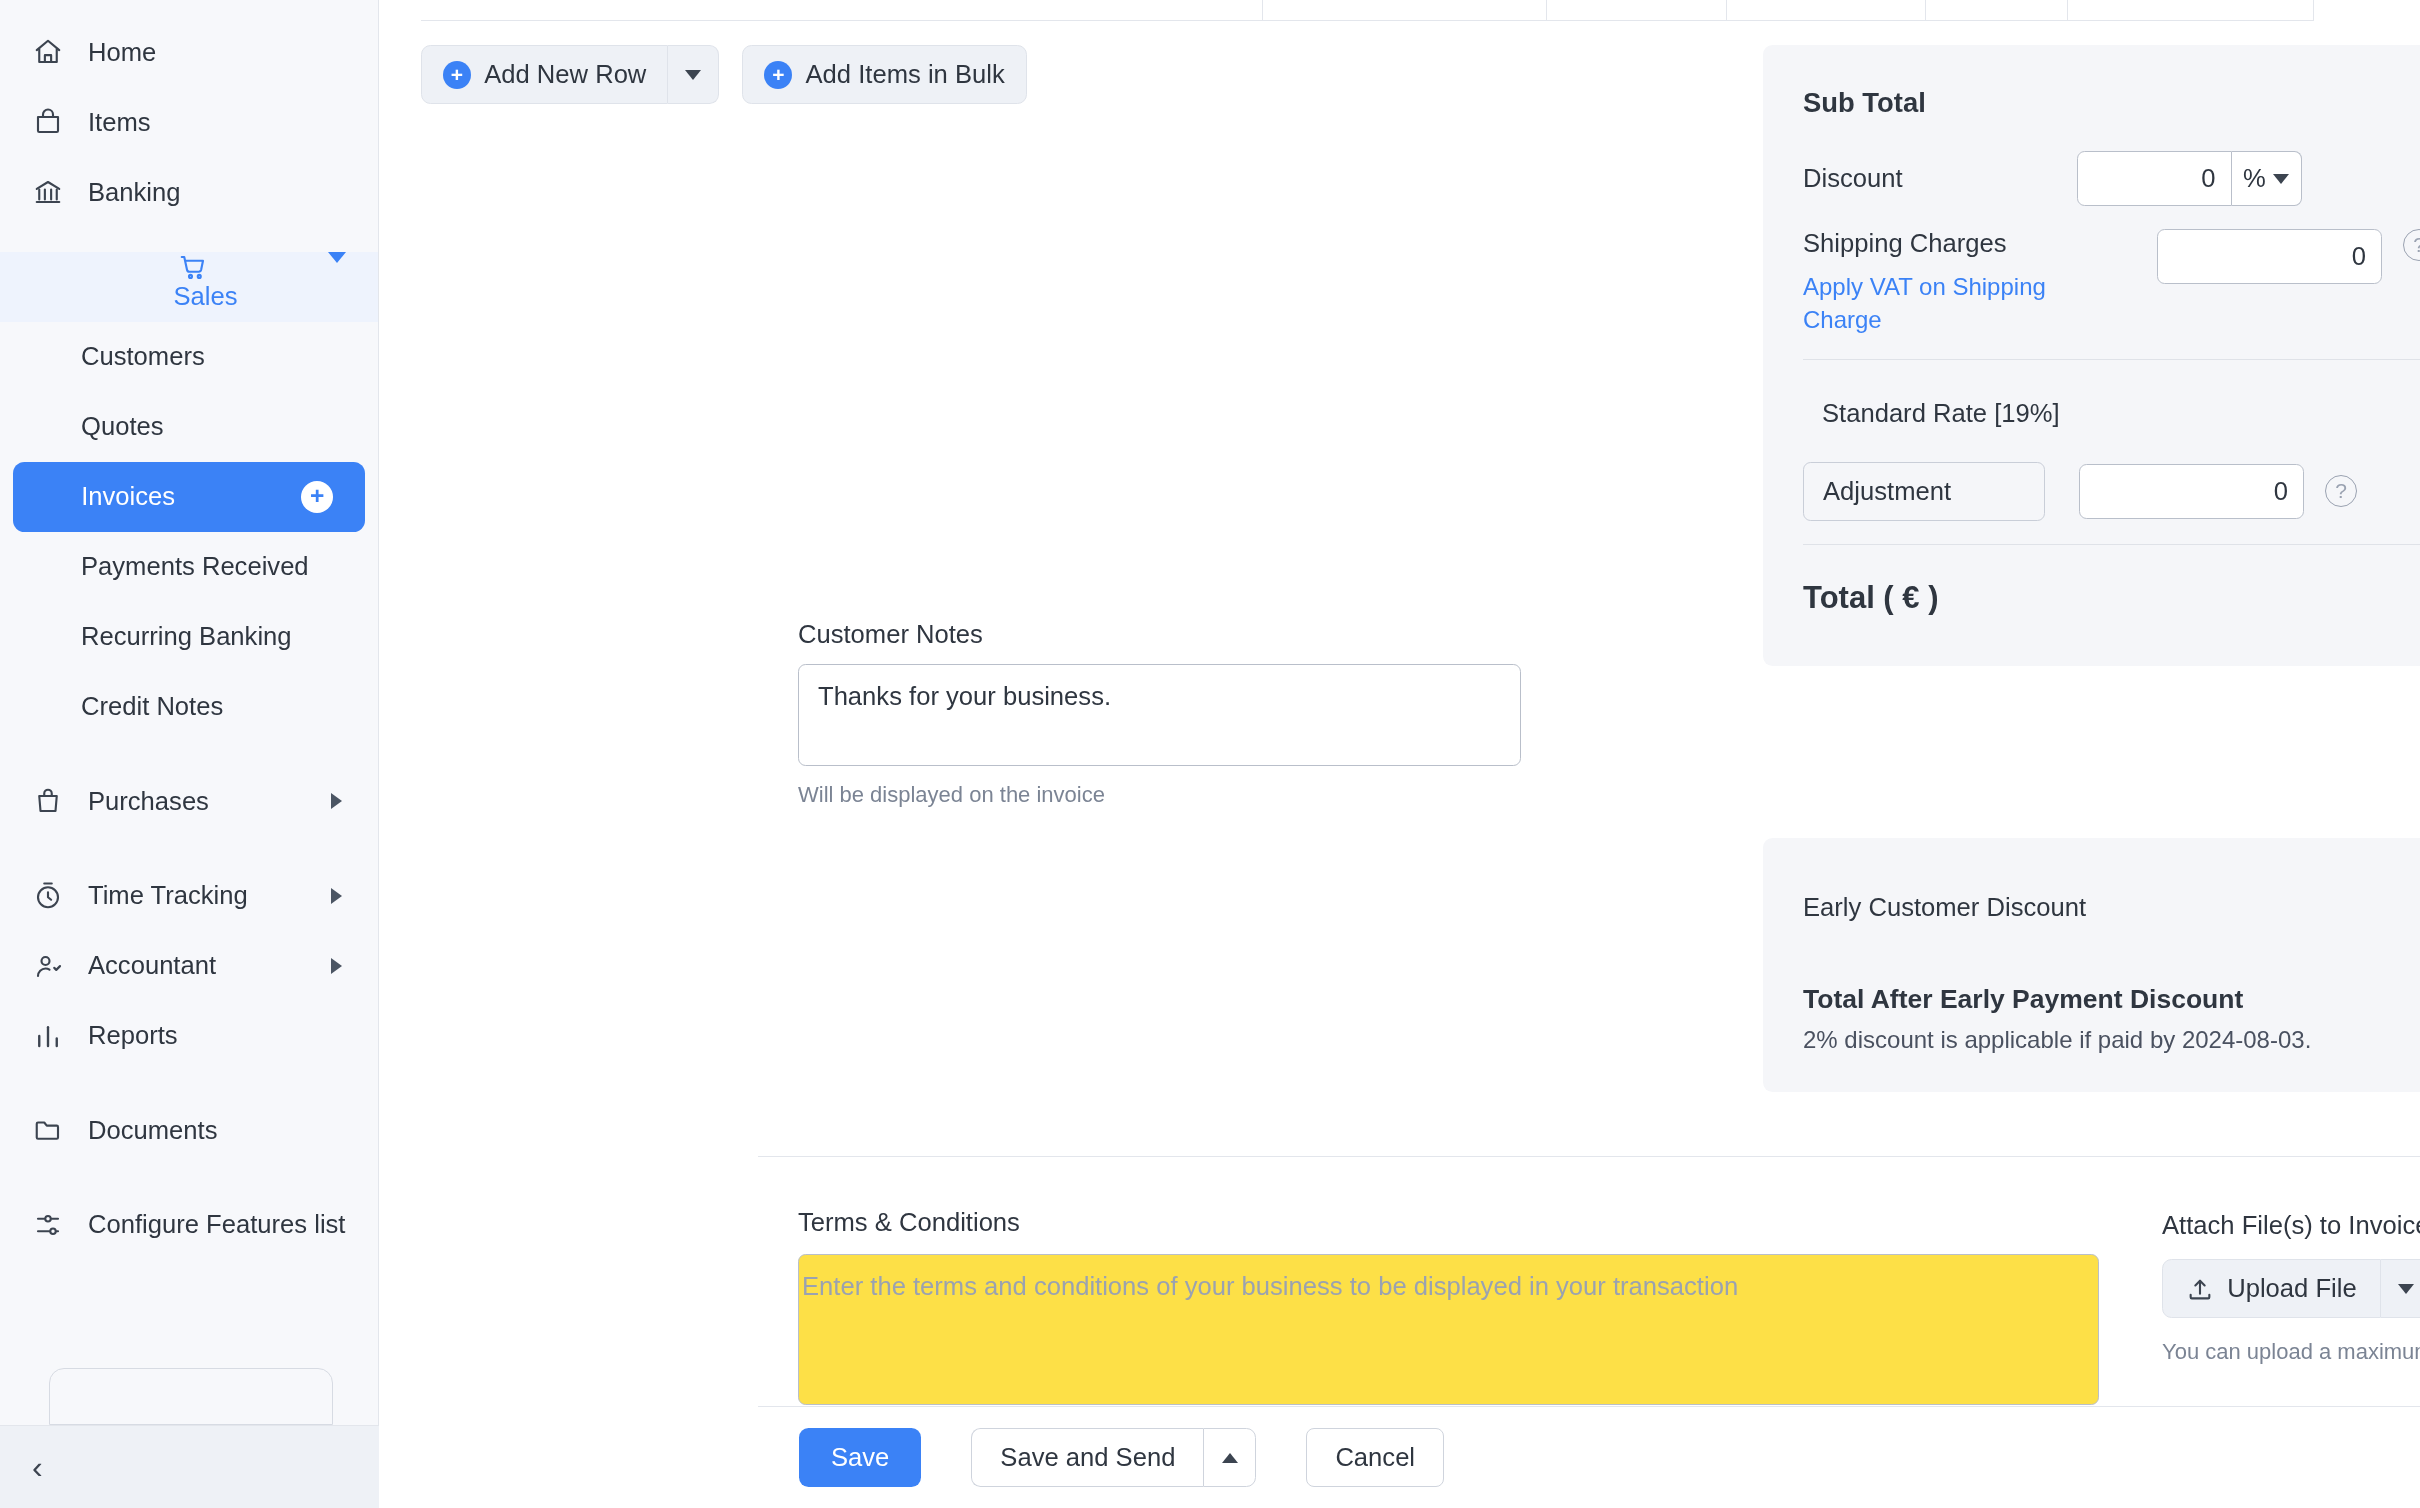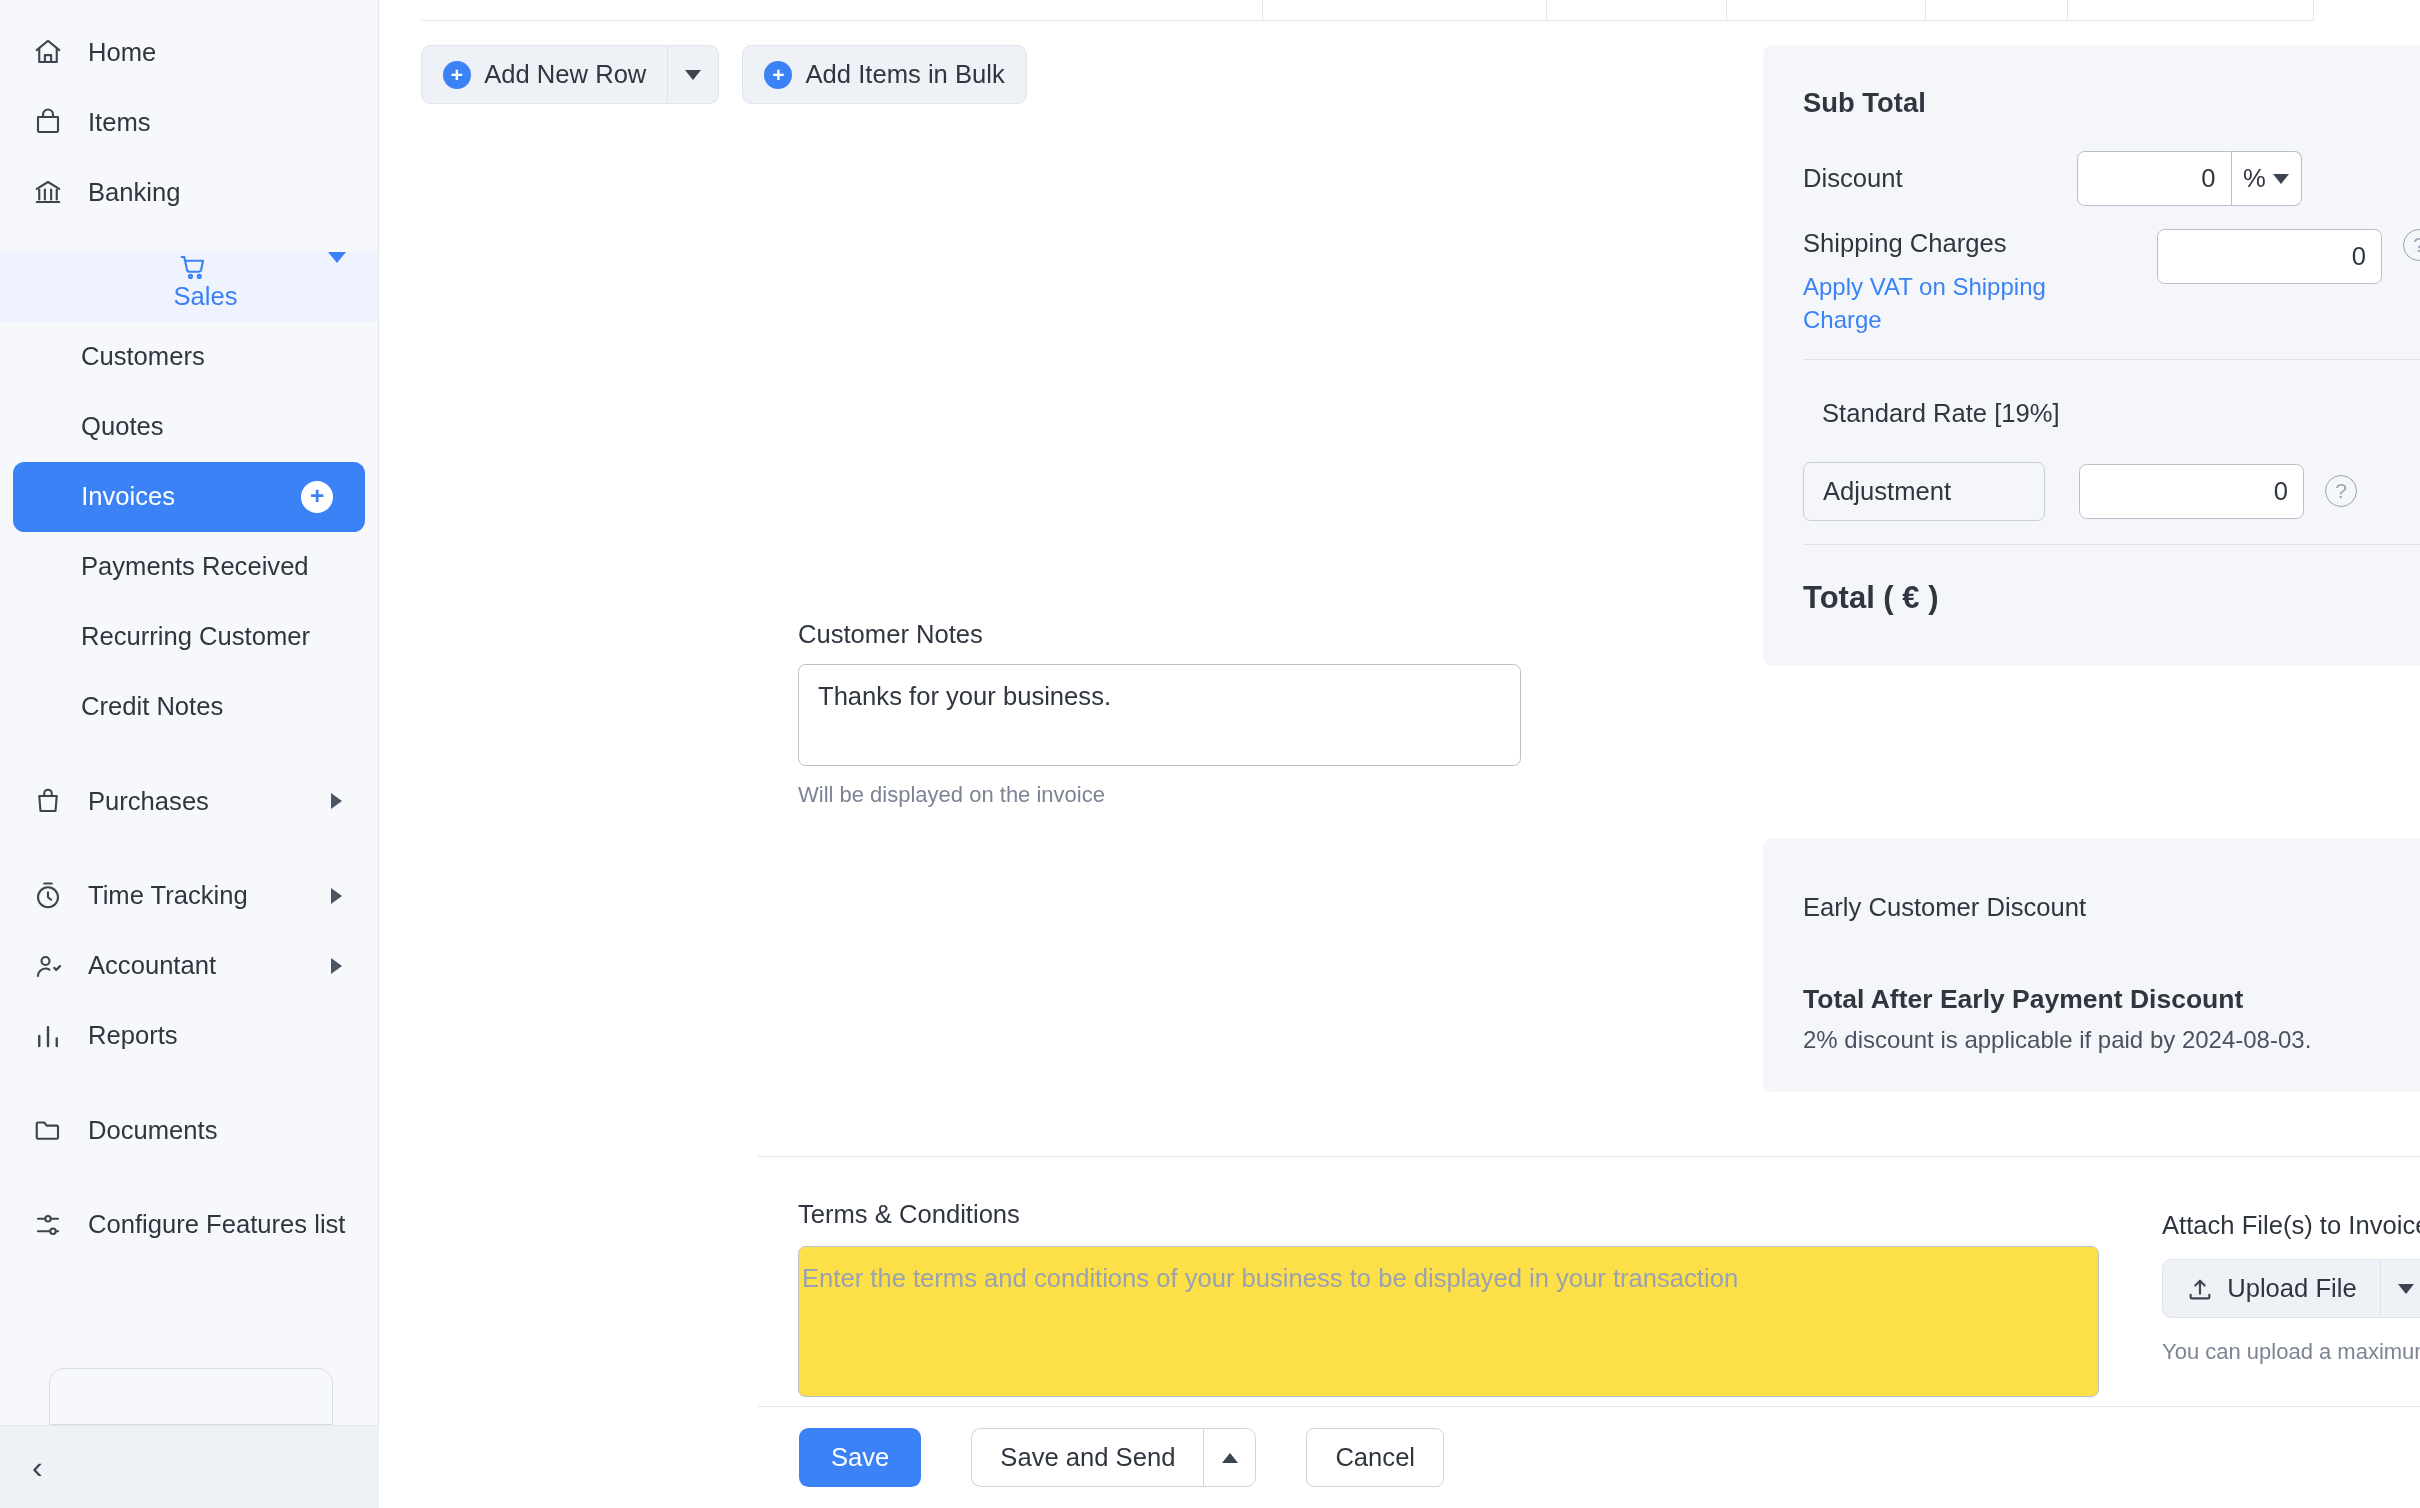--- a/index.html
+++ b/index.html
@@ -294,21 +294,21 @@
   .epd-total .t { font-size: 26.5px; font-weight: bold; color: #2f3640; }
   .epd-note { font-size: 24px; color: #4a5160; margin-top: 11.4px; }
 
   
   .terms-sep {
     position: absolute;
     top: 1156px; left: 379px; right: 0;
     height: 0.9px; background: #e3e6ec;
   }
   .terms-wrap { position: absolute; top: 1200px; left: 419px; width: 1301px; }
-  .terms-label { font-size: 25.6px; color: #2f3640; margin-bottom: 17px; }
+  .terms-label { font-size: 25.6px; color: #2f3640; margin-bottom: 17px; margin-top: 8px; }
   .terms-box {
     width: 1301px; height: 151px;
     border: 0.9px solid #b9bfca;
     border-radius: 7.6px;
     padding: 17px 3px;
     font-size: 25.6px;
     color: #2f3640;
     resize: none;
     font-family: "Liberation Sans", sans-serif;
     background: #fde047;
@@ -448,21 +448,21 @@
     <div class="nav-item active">
       <span class="label">Invoices</span>
       <span class="plus-badge">+</span>
     </div>
 
     <div class="nav-item sub">
       <span class="label">Payments Received</span>
     </div>
 
     <div class="nav-item sub">
-      <span class="label">Recurring Customer</span>
+      <span class="label">Recurring Banking</span>
     </div>
 
     <div class="nav-item sub">
       <span class="label">Credit Notes</span>
     </div>
 
     <div class="nav-gap"></div>
 
     <div class="nav-item">
       <span class="ico">

